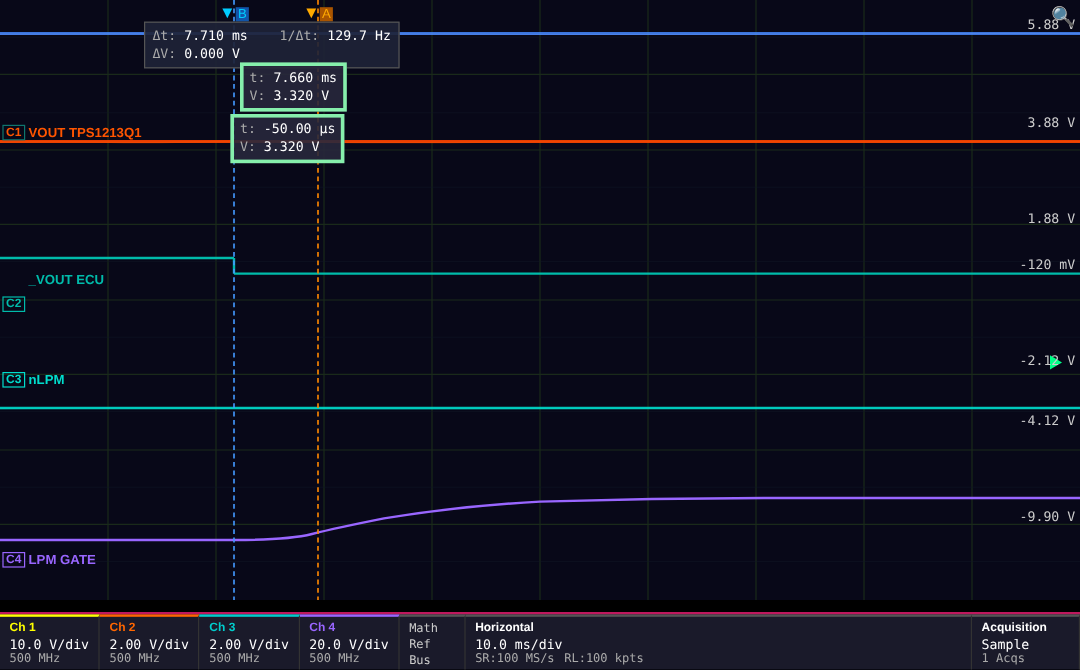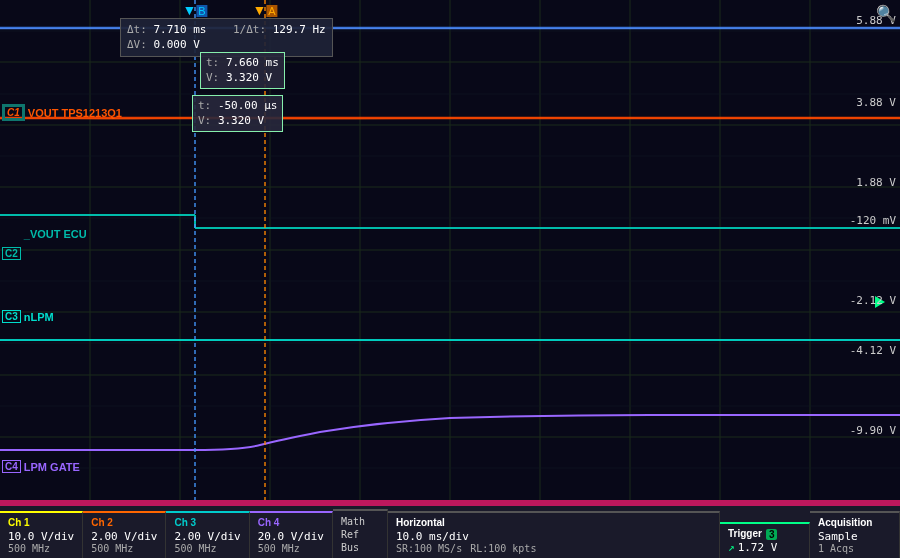--- a/index.html
+++ b/index.html
@@ -59,39 +59,39 @@
       font-size: 11px;
       font-family: monospace;
       color: #fff;
       line-height: 1.4;
     }
 
     
     .cursor-tooltip {
       position: absolute;
       background: rgba(40,40,60,0.9);
-      border: 1px solid #86efac;
+      border: 3px solid #86efac;
       padding: 2px 5px;
       font-size: 11px;
       font-family: monospace;
       color: #fff;
       line-height: 1.4;
     }
 
     
     #bottom-bar {
       position: absolute;
       bottom: 0;
       left: 0;
       width: 900px;
-      height: 58px;
+      height: 48px;
       background: #1a1a2a;
-      border-top: 6px solid #be185d;
+      border-top: 2px solid #be185d;
       display: flex;
-      align-items: flex-end;
+      align-items: flex-start;
     }
 
     .bottom-section {
       display: flex;
       flex-direction: column;
       justify-content: center;
       padding: 4px 8px;
       border-right: 1px solid #333;
       min-width: 70px;
     }
@@ -234,21 +234,21 @@
     <span style="color:#aaa;">t:&nbsp;</span><span>7.660 ms</span><br>
     <span style="color:#aaa;">V:&nbsp;</span><span>3.320 V</span>
   </div>
 
   <div class="cursor-tooltip" style="left:192px; top:95px;">
     <span style="color:#aaa;">t:&nbsp;</span><span>-50.00 µs</span><br>
     <span style="color:#aaa;">V:&nbsp;</span><span>3.320 V</span>
   </div>
 
   <div class="channel-label" style="top:104px; color:#ff5500;">
-    <span style="border:3px solid #0f766e; padding:0 2px; font-size:10px;font-style:italic;">C1</span>
+    <span style="border:1px solid #0f766e; padding:0 2px; font-size:10px;">C1</span>
     <span>VOUT TPS1213Q1</span>
   </div>
 
   <div class="channel-label" style="top:208px; color:#00bbaa;">
     <span style="border:1px solid #00bbaa; padding:0 2px; font-size:10px;margin-top:39px;">C2</span>
     <span>_VOUT ECU</span>
   </div>
 
   <div class="channel-label" style="top:310px; color:#00ddcc;">
     <span style="border:1px solid #00ddcc; padding:0 2px; font-size:10px;">C3</span>
@@ -305,30 +305,20 @@
 
   <div class="bottom-section" style="min-width:110px; flex:1; border-top:2px solid #555;">
     <div class="section-title" style="color:#fff;">Horizontal</div>
     <div class="section-value">10.0 ms/div</div>
     <div style="display:flex;gap:8px;">
       <div class="section-sub">SR:100 MS/s</div>
       <div class="section-sub">RL:100 kpts</div>
     </div>
   </div>
 
-  <div class="bottom-section" style="min-width:90px; border-top:2px solid #00ff88;">
-    <div style="display:flex;align-items:center;gap:4px;">
-      <div class="section-title" style="color:#fff;">Trigger</div>
-      <div style="background:#00aa55;color:#000;font-size:10px;font-weight:bold;padding:0 3px;border-radius:2px;">3</div>
-    </div>
-    <div class="section-value" style="display:flex;align-items:center;gap:3px;">
-      <span style="color:#00ff88;">↗</span>
-      <span>1.72 V</span>
-    </div>
-  </div>
 
   <div class="bottom-section" style="min-width:90px; border-top:2px solid #555;">
     <div class="section-title" style="color:#fff;">Acquisition</div>
     <div class="section-value">Sample</div>
     <div class="section-sub">1 Acqs</div>
   </div>
 
 </div>
 
 </body></html>

